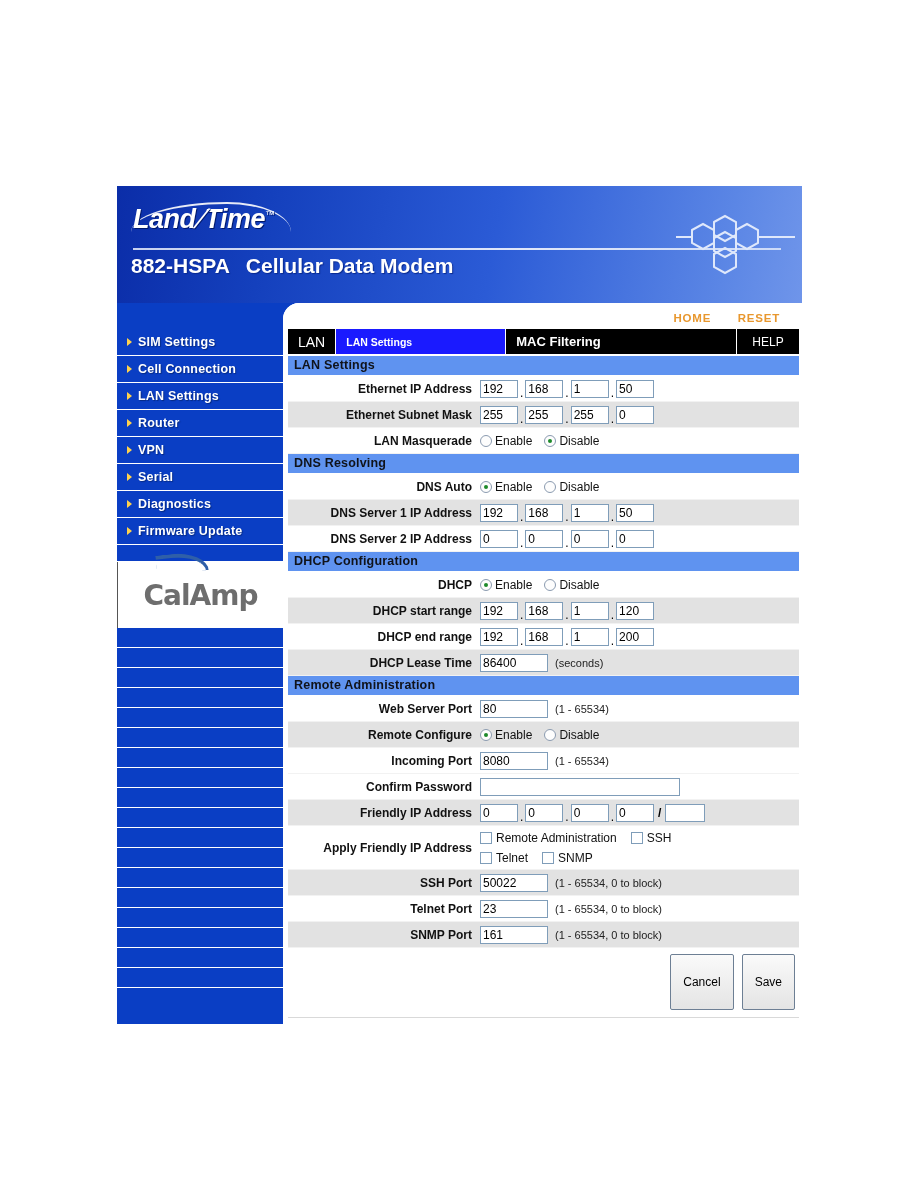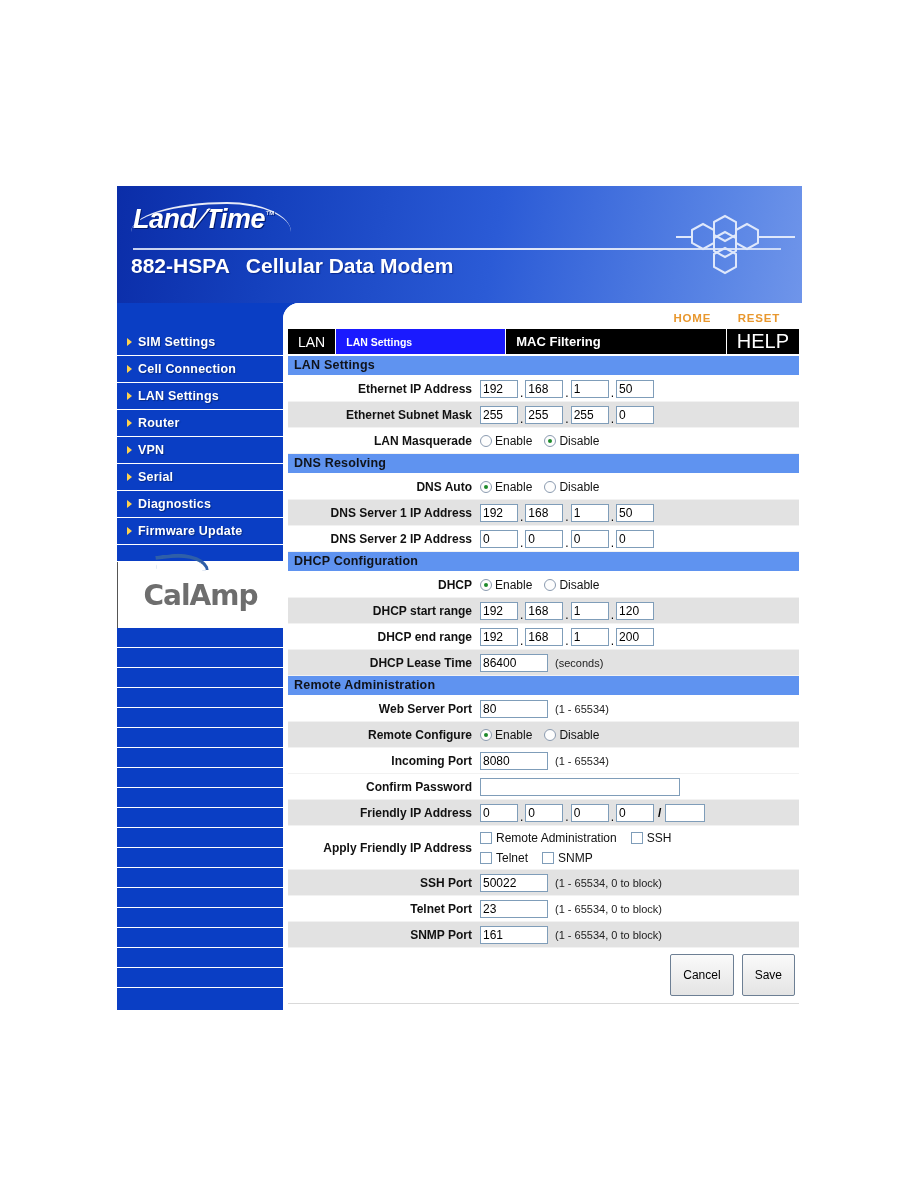--- a/index.html
+++ b/index.html
@@ -228,21 +228,21 @@
   }
   .tab.wide { flex: 1; }
   .tab.active {
     background: #1a1aff;
     font-size: 10.5px;
     font-weight: bold;
   }
   .tab.small { font-size: 13px; font-weight: bold; }
   .tab.help {
     background: #000000;
-    font-size: 20px;
+    font-size: 12px;
     border-right: none;
     justify-content: center;
     min-width: 62px;
   }
 
   
   .form-area { margin: 2px 3px 0 5px; }
   .sect-head {
     background: #5f93f0;
     color: #10131a;
@@ -341,21 +341,21 @@
     background: #ffffff;
     gap: 8px;
     border-bottom: 1px solid #d9d9d9;
   }
   .btn {
     font-family: "Liberation Sans", sans-serif;
     font-size: 12px;
     background: linear-gradient(#fafafa, #e4e4e4);
     border: 1px solid #6d7f94;
     border-radius: 2px;
-    padding: 13px 12px;
+    padding: 20px 12px;
     color: #000;
     cursor: pointer;
   }
   .panel-bottom { height: 6px; background: #ffffff; }
 </style>
 </head>
 <body>
 
 <div id="page">
 

